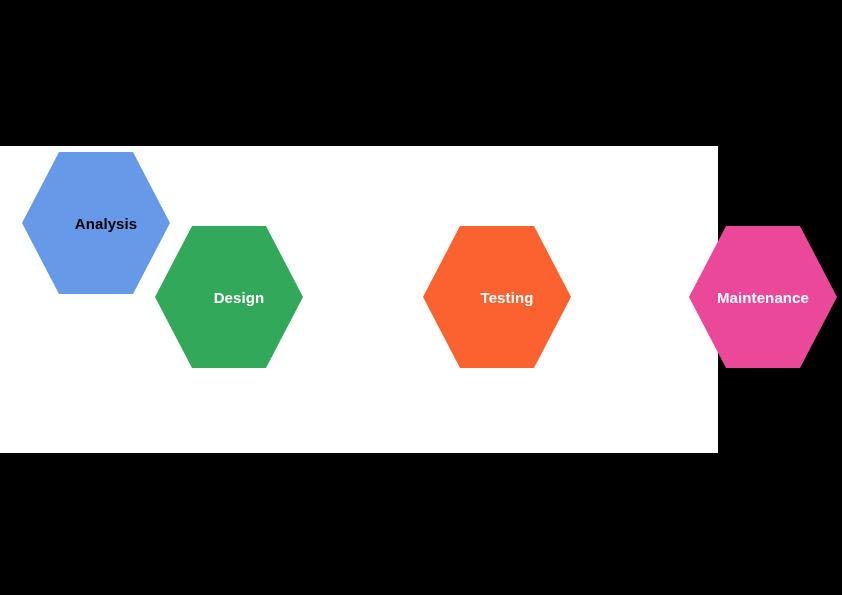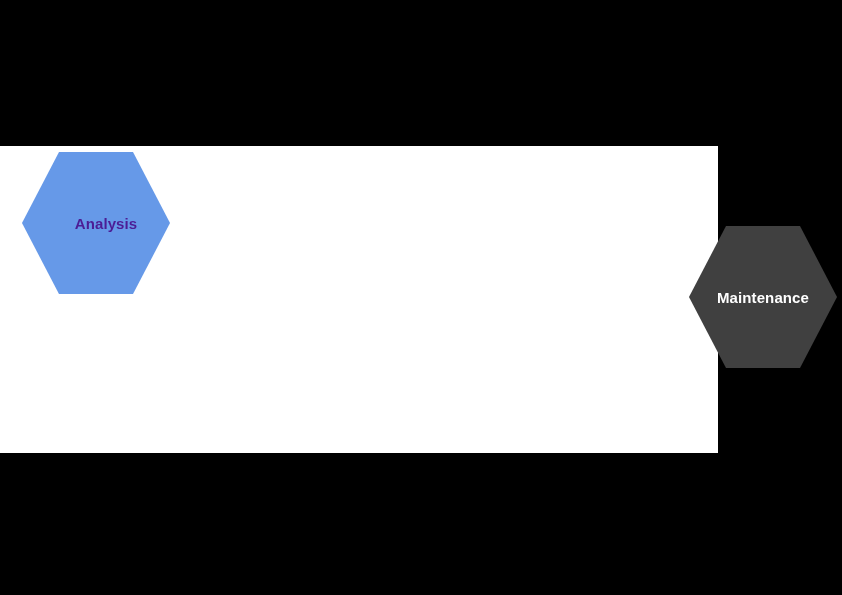--- a/index.html
+++ b/index.html
@@ -65,19 +65,25 @@
   
   .hex.shift-right .hex-label { transform: translateX(10px); }
 </style>
 </head>
 <body>
 
 <div id="canvas" style="background: rgb(0, 0, 0);">
   <div id="panel" style="background: rgb(255, 255, 255);"></div>
   <div id="hex-stage">
       <div class="hex shift-right" style="left: 22px; top: 149px; background: rgb(102, 153, 232);">
-        <span class="hex-label" style="color: #4c1d95;">Analysis</span>
+        <span class="hex-label" style="color: #000000;">Analysis</span>
       </div>
-      <div class="hex" style="left: 689px; top: 223px; background: #404040;">
+      <div class="hex shift-right" style="left: 155px; top: 223px; background: rgb(50, 168, 90);">
+        <span class="hex-label" style="color: rgb(255, 255, 255);">Design</span>
+      </div>
+      <div class="hex shift-right" style="left: 423px; top: 223px; background: rgb(251, 98, 48);">
+        <span class="hex-label" style="color: rgb(255, 255, 255);">Testing</span>
+      </div>
+      <div class="hex" style="left: 689px; top: 223px; background: #ec4899;">
         <span class="hex-label" style="color: rgb(255, 255, 255);">Maintenance</span>
       </div>
     </div>
 </div>
 
 </body></html>

